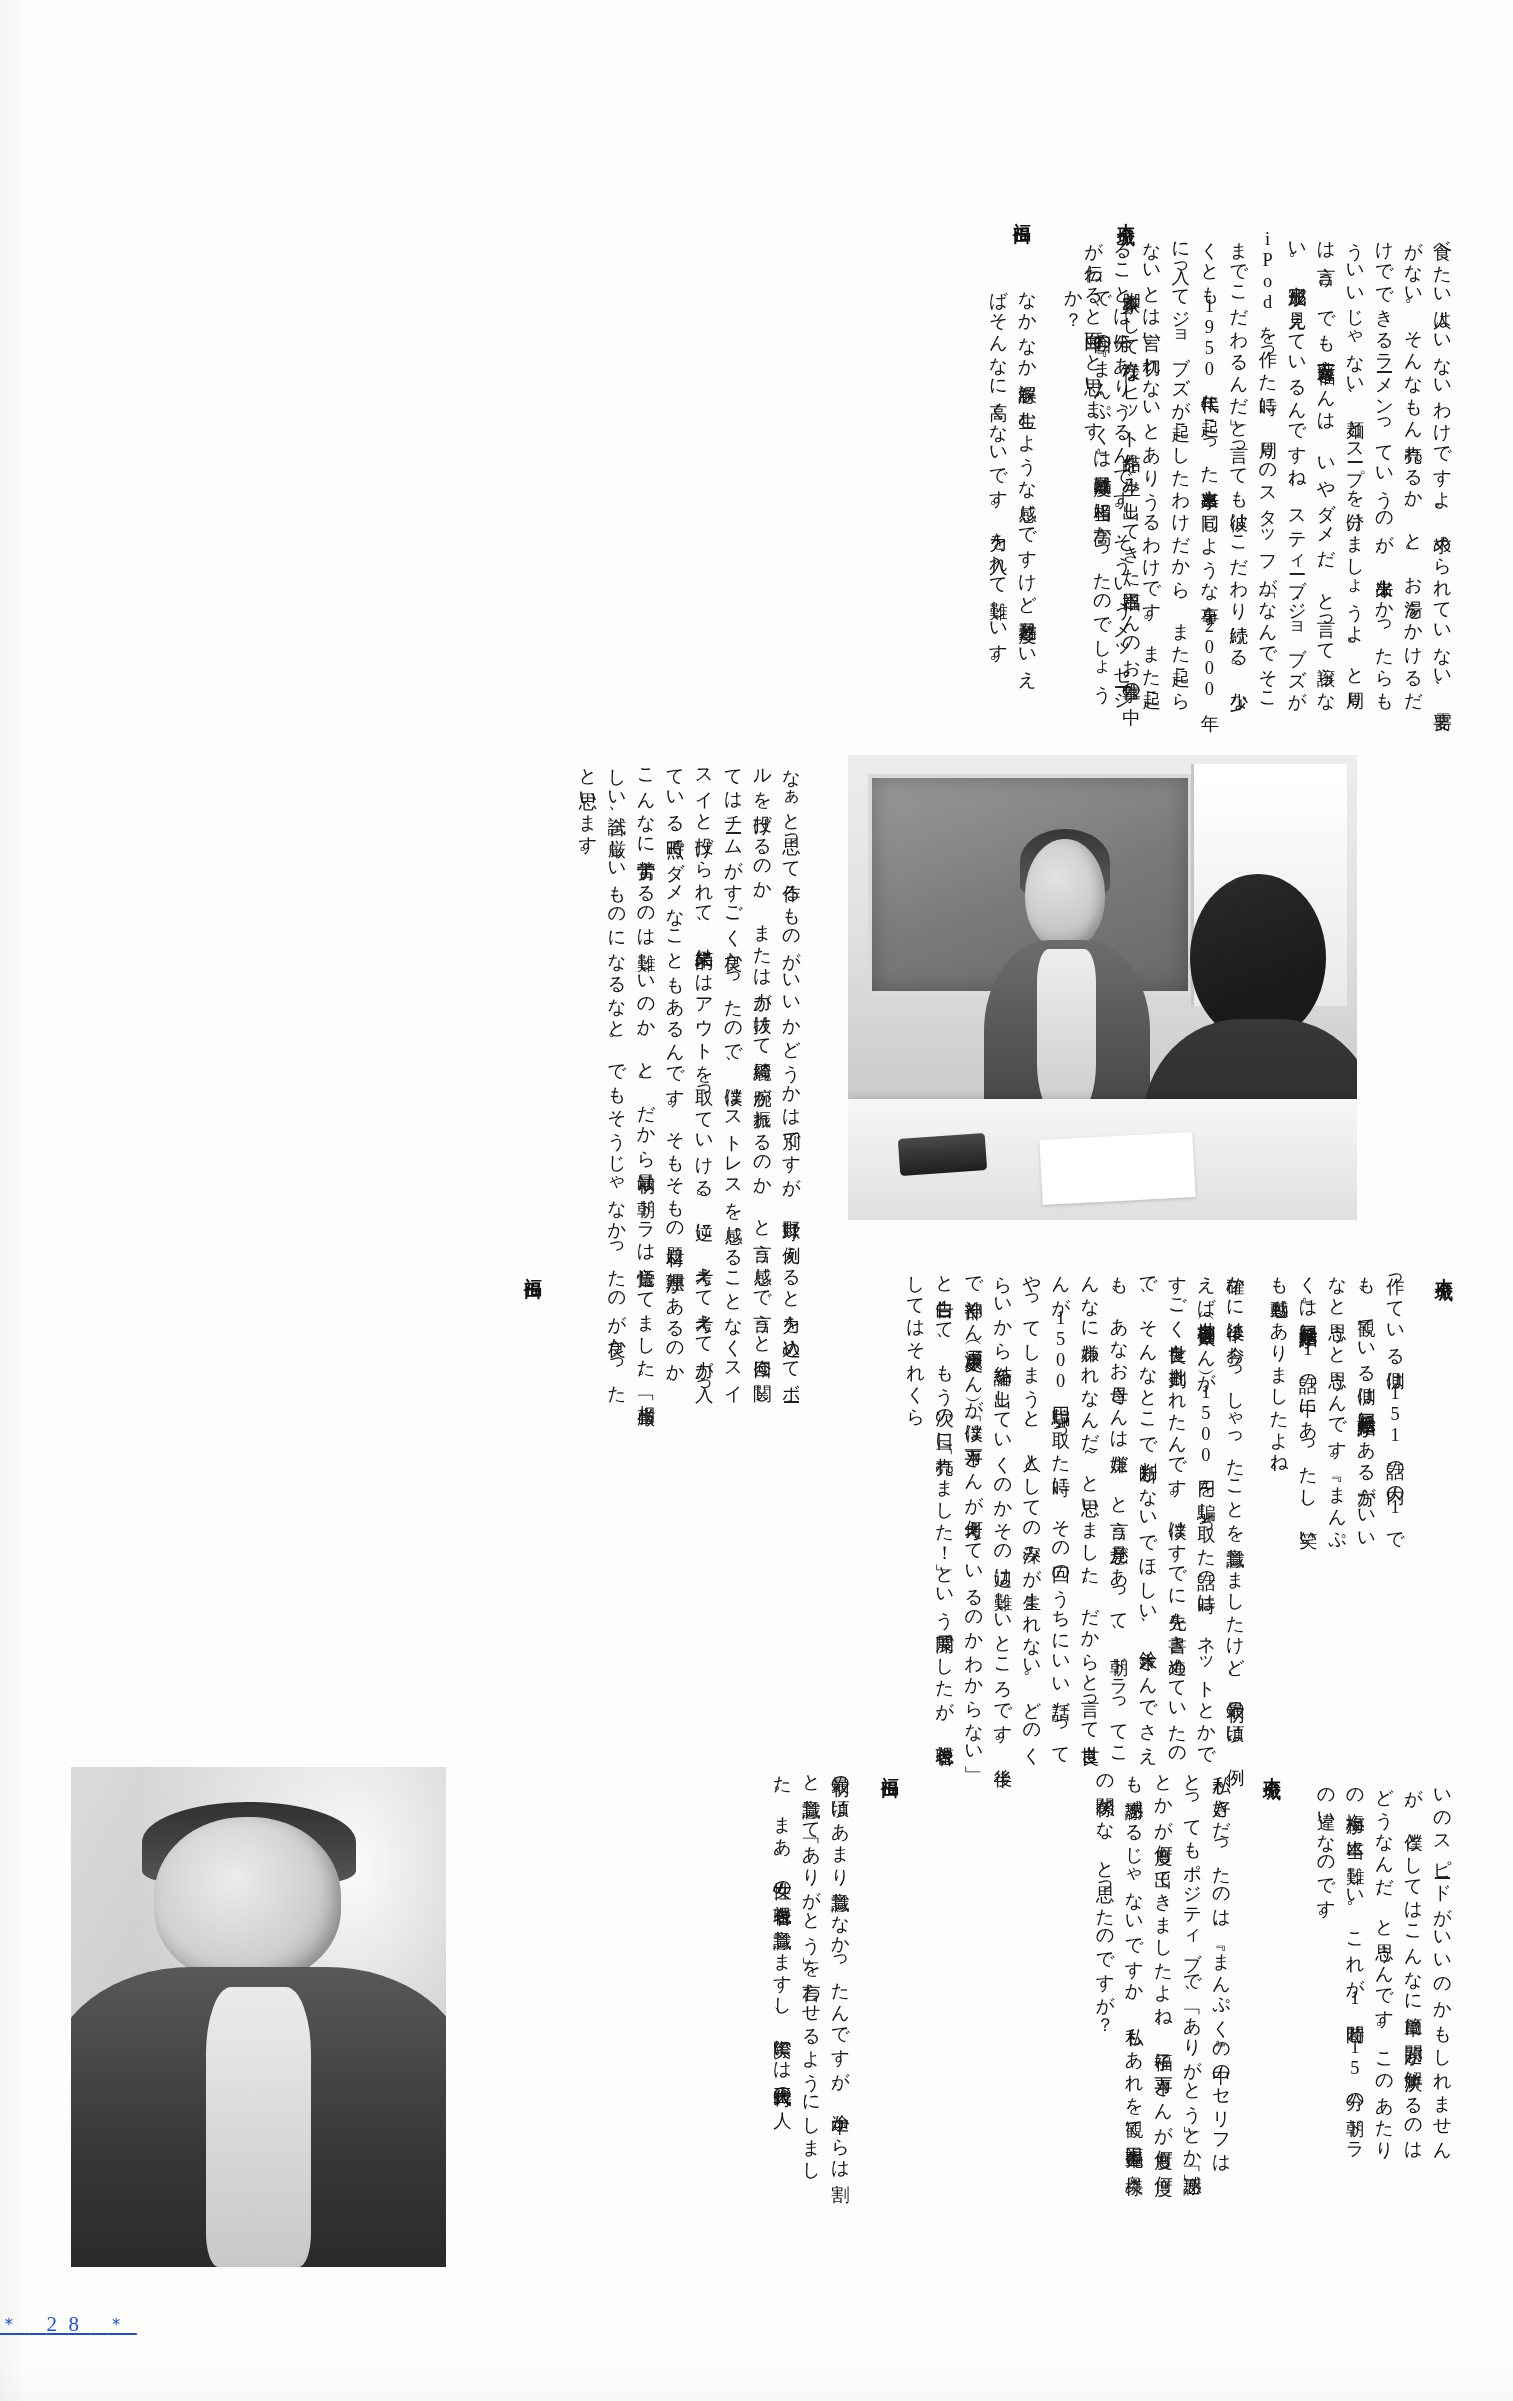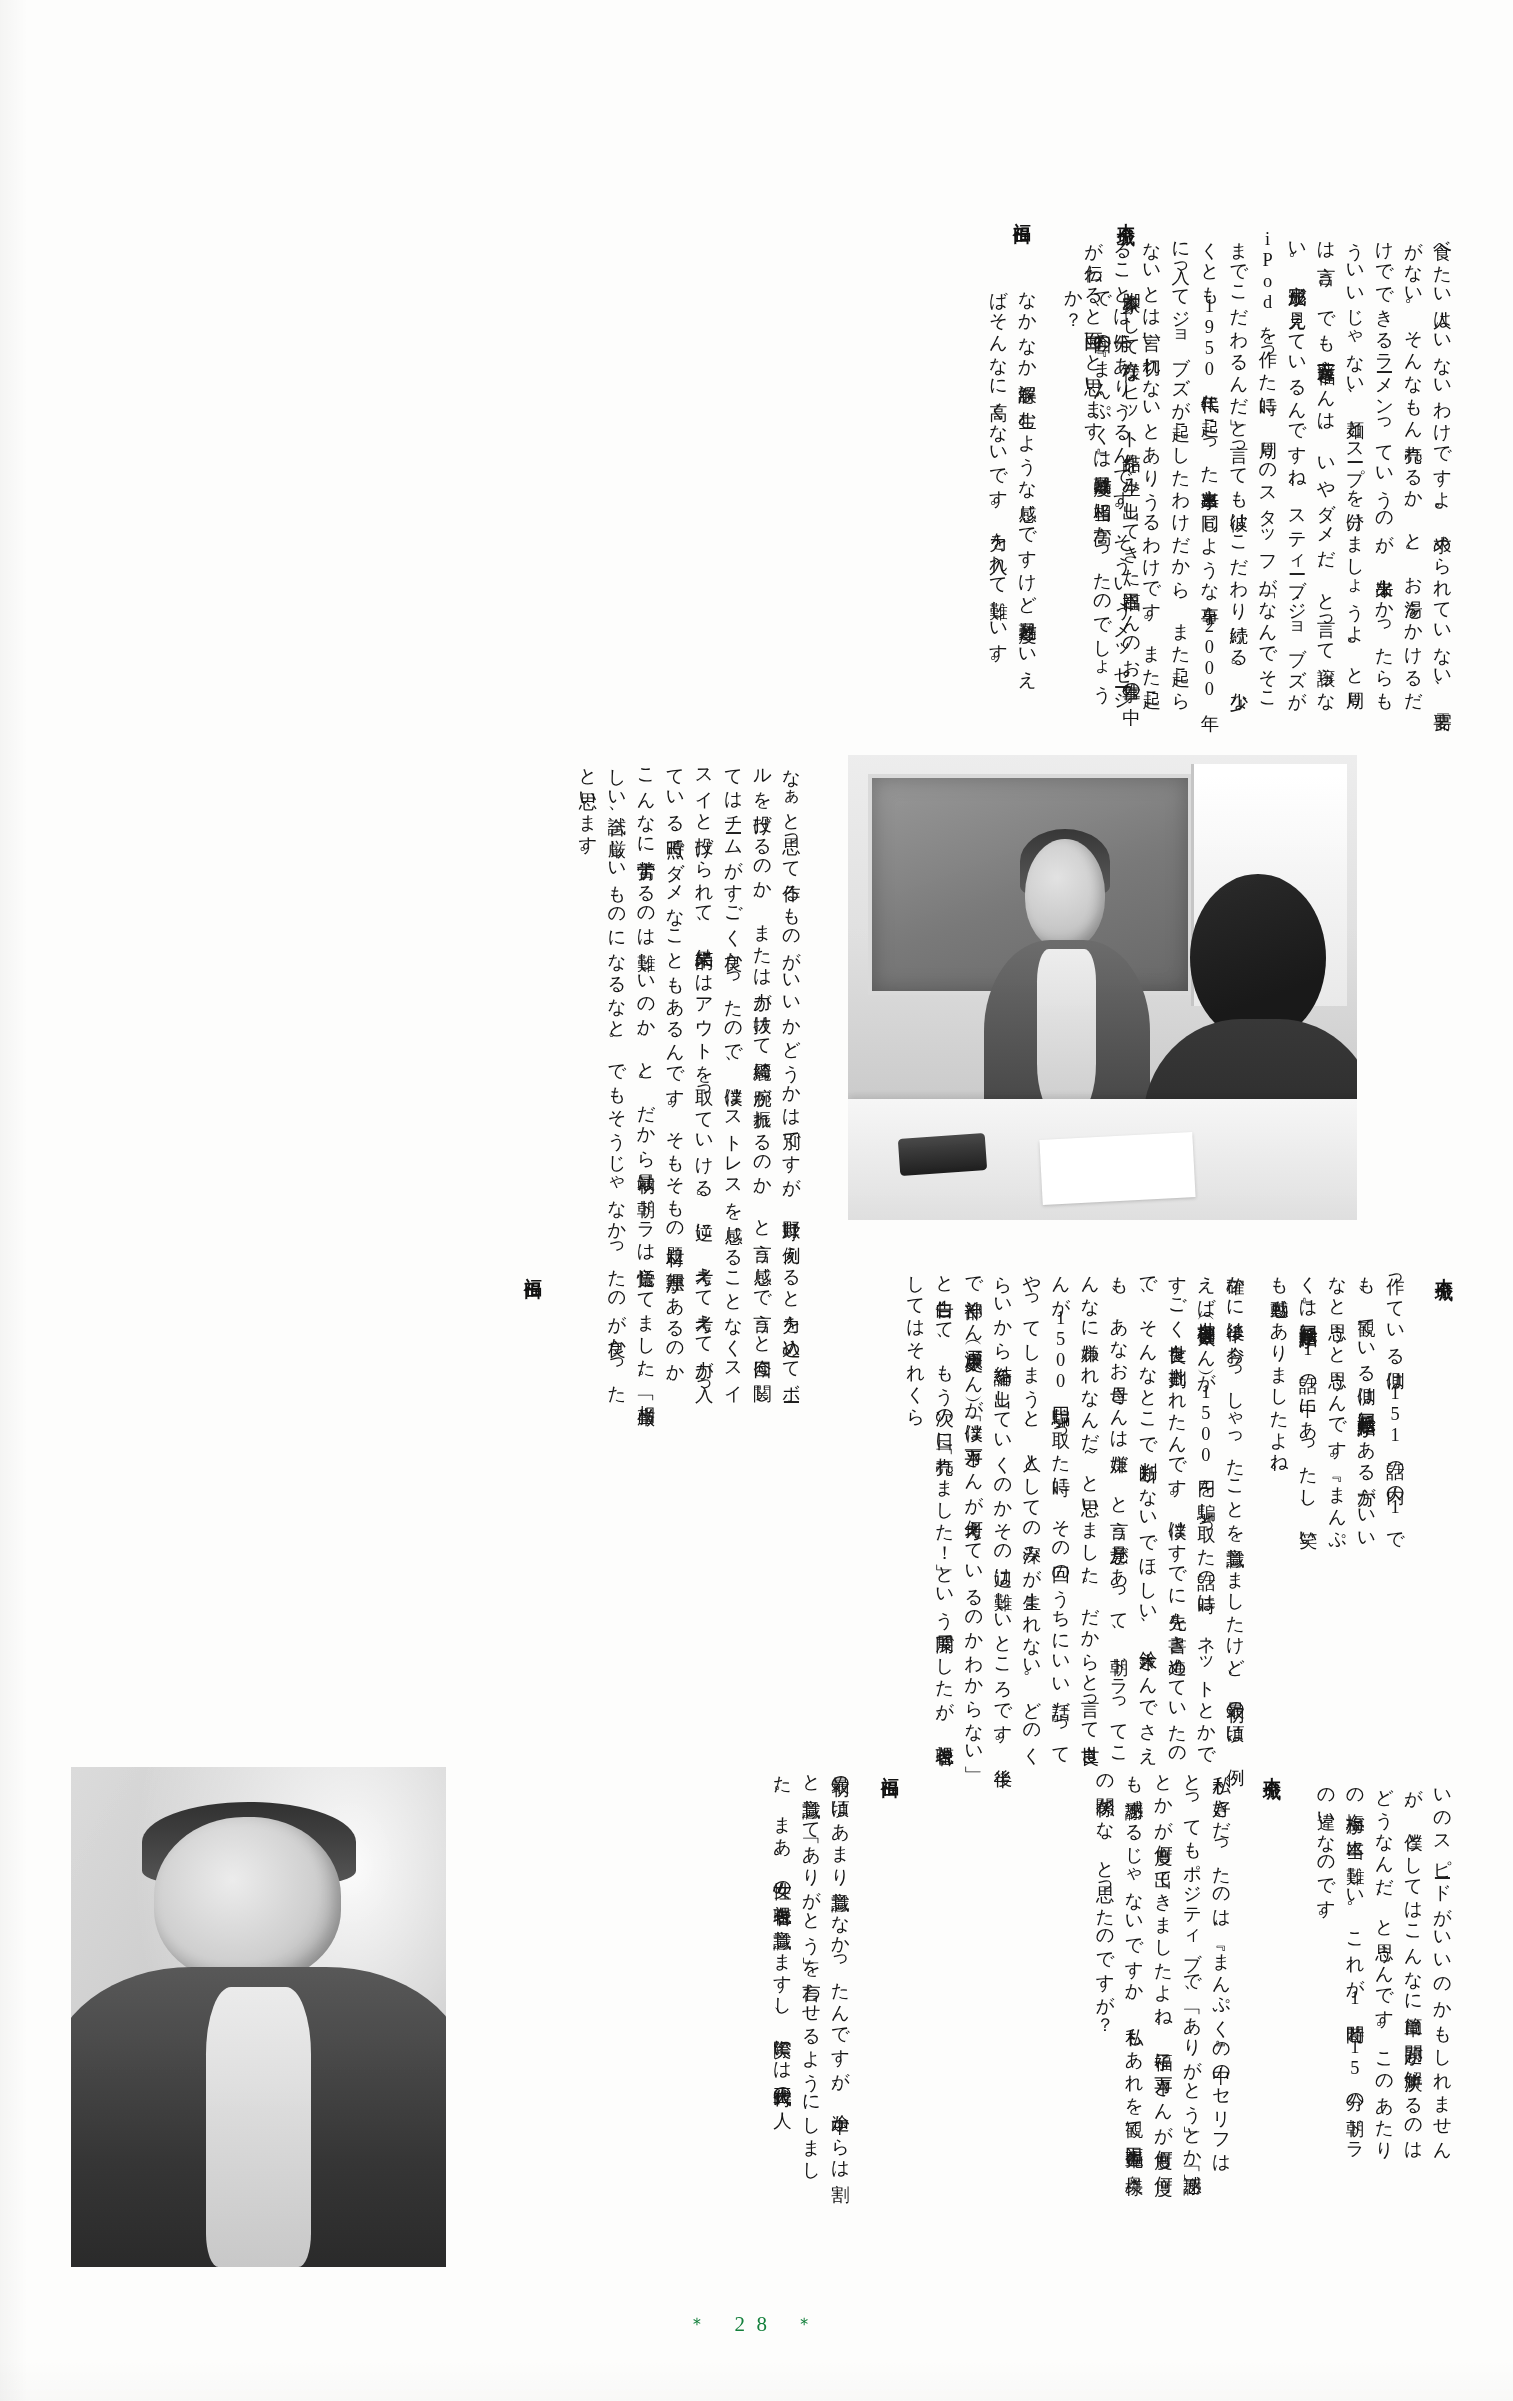--- a/index.html
+++ b/index.html
@@ -241,24 +241,25 @@
     background: linear-gradient(180deg,#e8e7e3,#c6c5c0);
     border-radius: 24% 24% 12% 12%;
   }
 
   
   .folio {
     position: absolute;
     left: 0;
     right: 0;
     bottom: 64px;
-    text-align: center;
+    text-align: left;
     font-size: 21px;
     letter-spacing: 0.55em;
-    color: #15803d;
+    color: #1d4ed8;
+    text-decoration: underline;
   }
   .folio .star {
     font-size: 18px;
     vertical-align: 1.4px;
   }
 </style>
 </head>
 <body>
 
 <div class="page">

